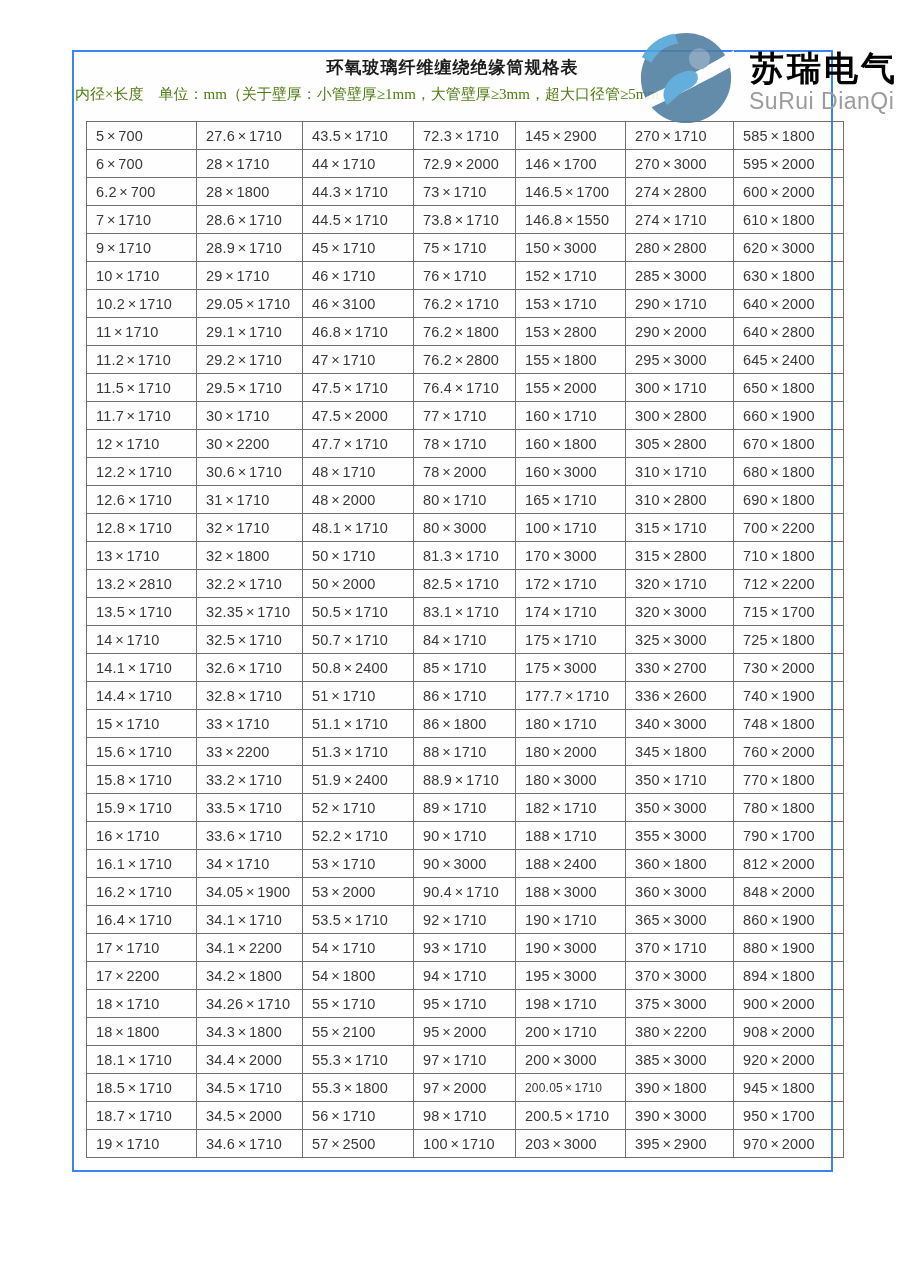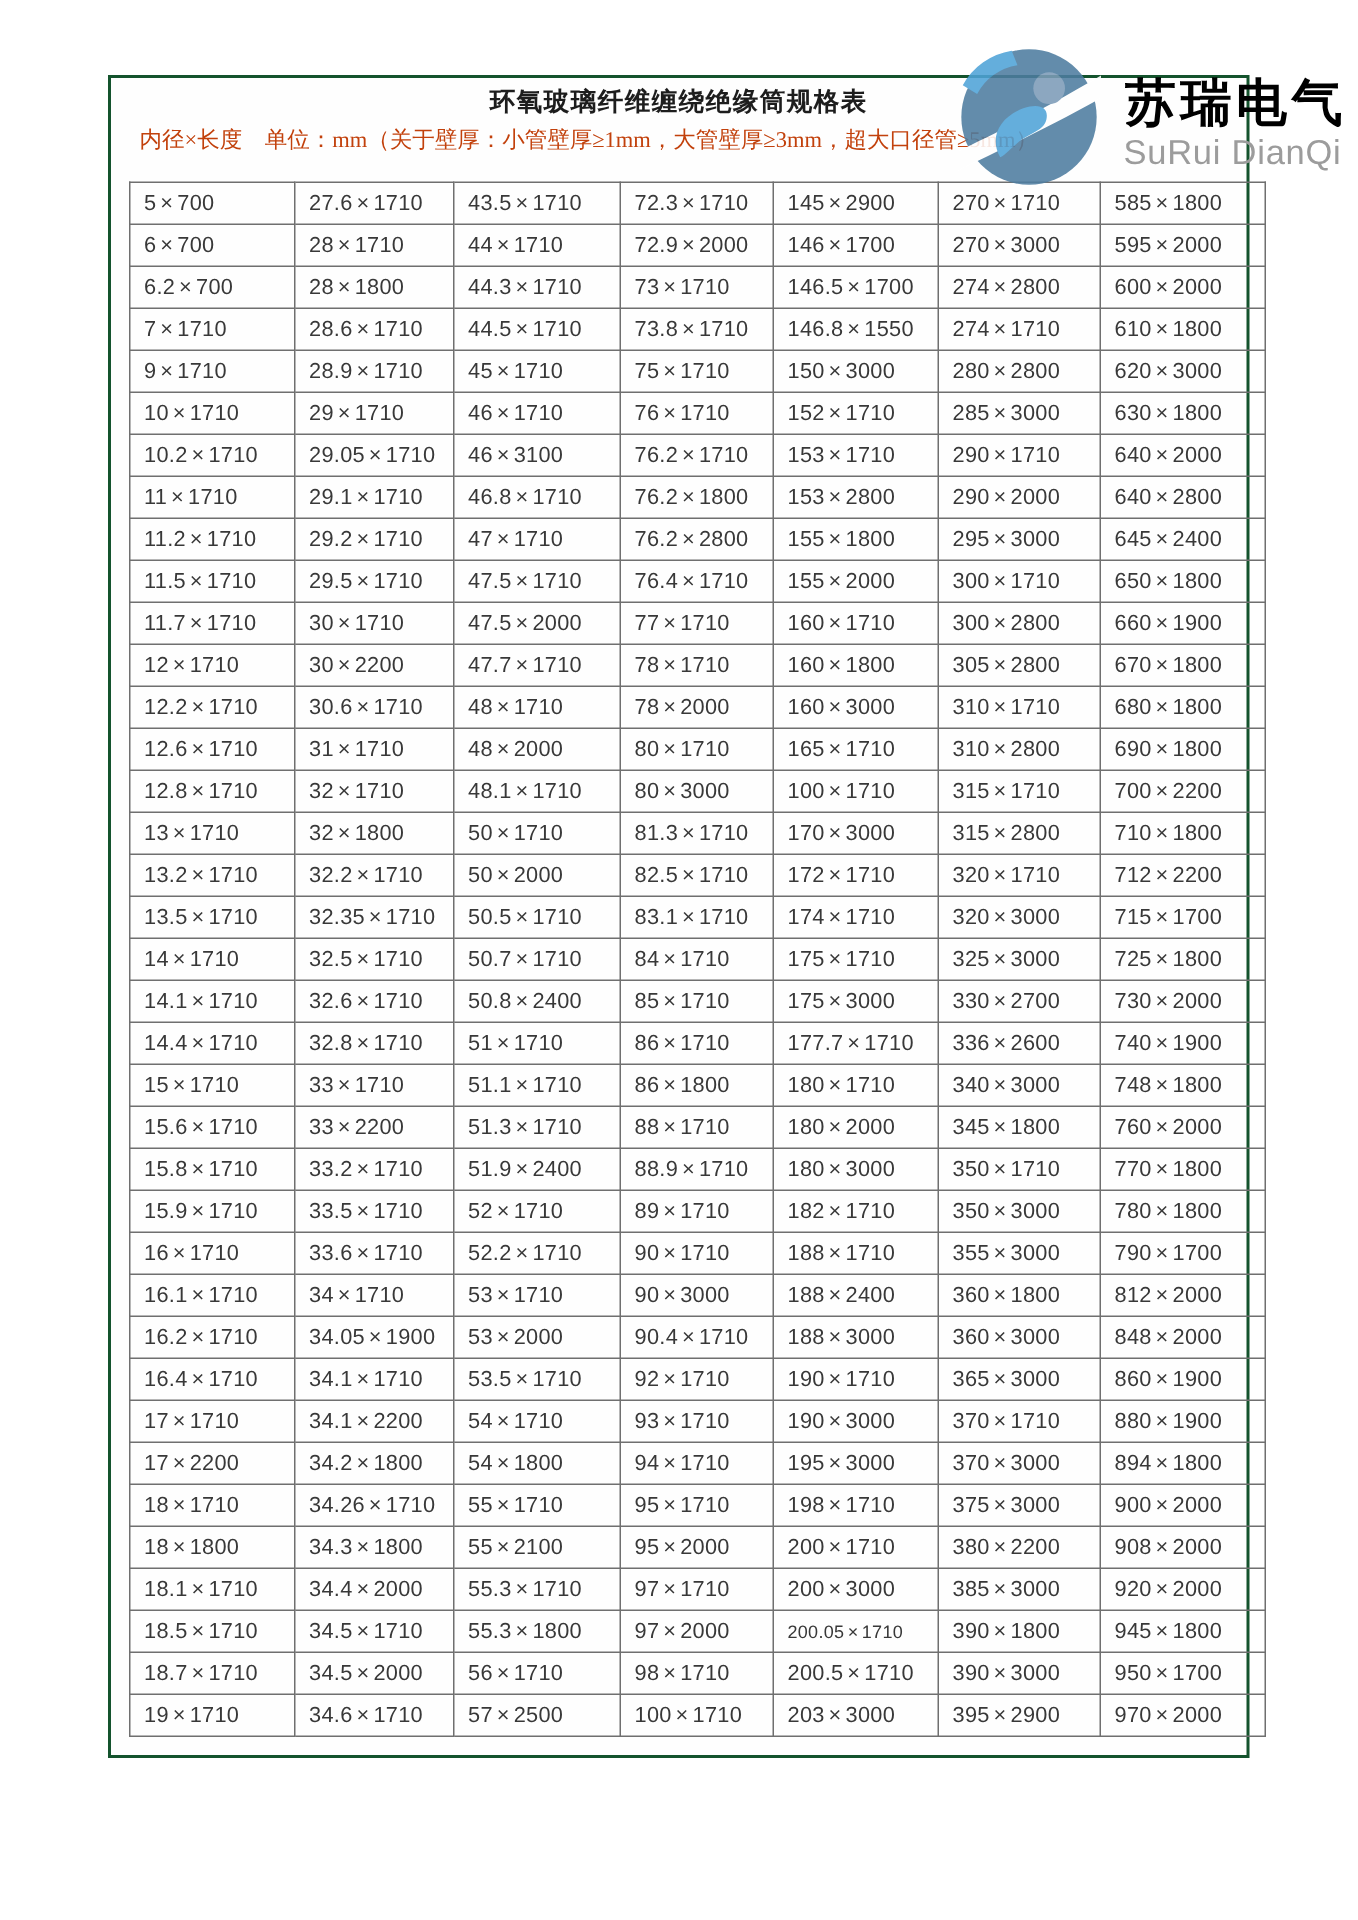--- a/index.html
+++ b/index.html
@@ -13,40 +13,40 @@
     width: 905px;
     height: 1280px;
     background: #ffffff;
     overflow: hidden;
   }
   .sheet {
     position: absolute;
     left: 72px;
     top: 50px;
     width: 761px;
-    border: 2px solid #14532d;
+    border: 2px solid #3b82f6;
     background: #fefefe;
     box-sizing: border-box;
   }
   .title-row {
     height: 30px;
     line-height: 32px;
     text-align: center;
     font-size: 17px;
     font-weight: bold;
     color: #1d1d1d;
     font-family: "Liberation Serif", "DejaVu Serif", serif;
     letter-spacing: 1px;
   }
   .subtitle-row {
     height: 27px;
     line-height: 24px;
-    padding-left: 19px;
+    padding-left: 1px;
     font-size: 15px;
-    color: #c2410c;
+    color: #4d7c0f;
     font-family: "Liberation Serif", "DejaVu Serif", serif;
     white-space: nowrap;
   }
   table.spec {
     border-collapse: collapse;
     table-layout: fixed;
     width: 757px;
     margin: 12px;
   }
   table.spec td {
@@ -258,21 +258,21 @@
           <tr>
             <td>13 × 1710</td>
             <td>32 × 1800</td>
             <td>50 × 1710</td>
             <td>81.3 × 1710</td>
             <td>170 × 3000</td>
             <td>315 × 2800</td>
             <td>710 × 1800</td>
           </tr>
           <tr>
-            <td>13.2 × 1710</td>
+            <td>13.2 × 2810</td>
             <td>32.2 × 1710</td>
             <td>50 × 2000</td>
             <td>82.5 × 1710</td>
             <td>172 × 1710</td>
             <td>320 × 1710</td>
             <td>712 × 2200</td>
           </tr>
           <tr>
             <td>13.5 × 1710</td>
             <td>32.35 × 1710</td>

